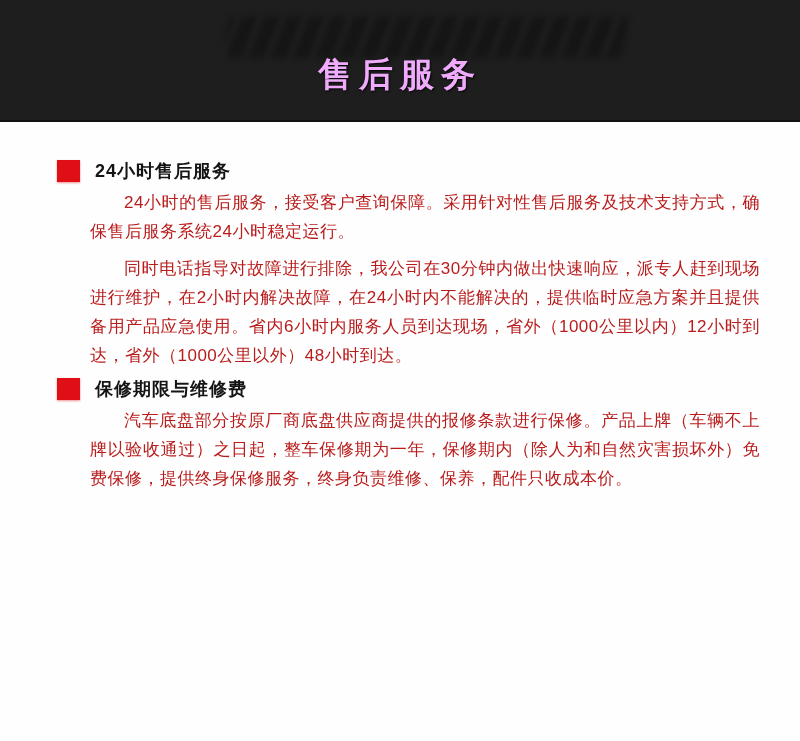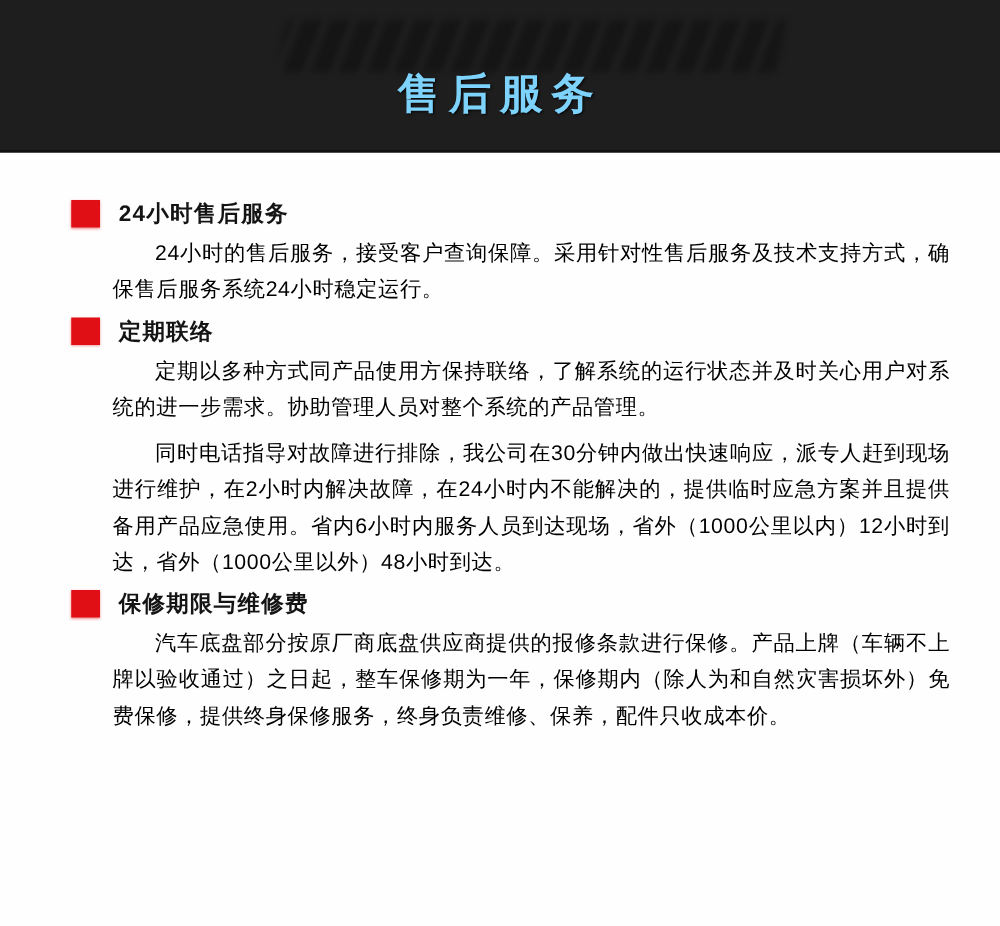--- a/index.html
+++ b/index.html
@@ -43,21 +43,21 @@
     filter: blur(3px);
     opacity: 0.55;
     transform: skewX(-12deg);
   }
   .banner .title {
     position: absolute;
     top: 52px;
     left: 0;
     width: 100%;
     text-align: center;
-    color: #7dd3fc;
+    color: #f0abfc;
     font-size: 34px;
     font-weight: bold;
     letter-spacing: 7px;
     text-shadow: 1px 1px 2px rgba(0,0,0,0.8);
   }
   
   .content {
     padding: 38px 40px 0 57px;
   }
   .sec-head {
@@ -77,21 +77,21 @@
   .sec-head h2 {
     font-size: 18px;
     font-weight: bold;
     color: #141414;
     letter-spacing: 1px;
   }
   .section p {
     margin: 0 0 8px 33px;
     font-size: 17px;
     line-height: 29px;
-    color: #000000;
+    color: #b91c1c;
     text-align: justify;
     text-indent: 2em;
     letter-spacing: 0.5px;
   }
 </style>
 </head>
 <body>
 
 <div class="page">
 
@@ -103,27 +103,20 @@
   <main class="content">
 
     <section class="section">
       <div class="sec-head">
         <span class="bullet"></span>
         <h2>24小时售后服务</h2>
       </div>
       <p>24小时的售后服务，接受客户查询保障。采用针对性售后服务及技术支持方式，确保售后服务系统24小时稳定运行。</p>
     </section>
 
-    <section class="section">
-      <div class="sec-head">
-        <span class="bullet"></span>
-        <h2>定期联络</h2>
-      </div>
-      <p>定期以多种方式同产品使用方保持联络，了解系统的运行状态并及时关心用户对系统的进一步需求。协助管理人员对整个系统的产品管理。</p>
-    </section>
 
     <section class="section">
       <p>同时电话指导对故障进行排除，我公司在30分钟内做出快速响应，派专人赶到现场进行维护，在2小时内解决故障，在24小时内不能解决的，提供临时应急方案并且提供备用产品应急使用。省内6小时内服务人员到达现场，省外（1000公里以内）12小时到达，省外（1000公里以外）48小时到达。</p>
     </section>
 
     <section class="section">
       <div class="sec-head">
         <span class="bullet"></span>
         <h2>保修期限与维修费</h2>
       </div>

